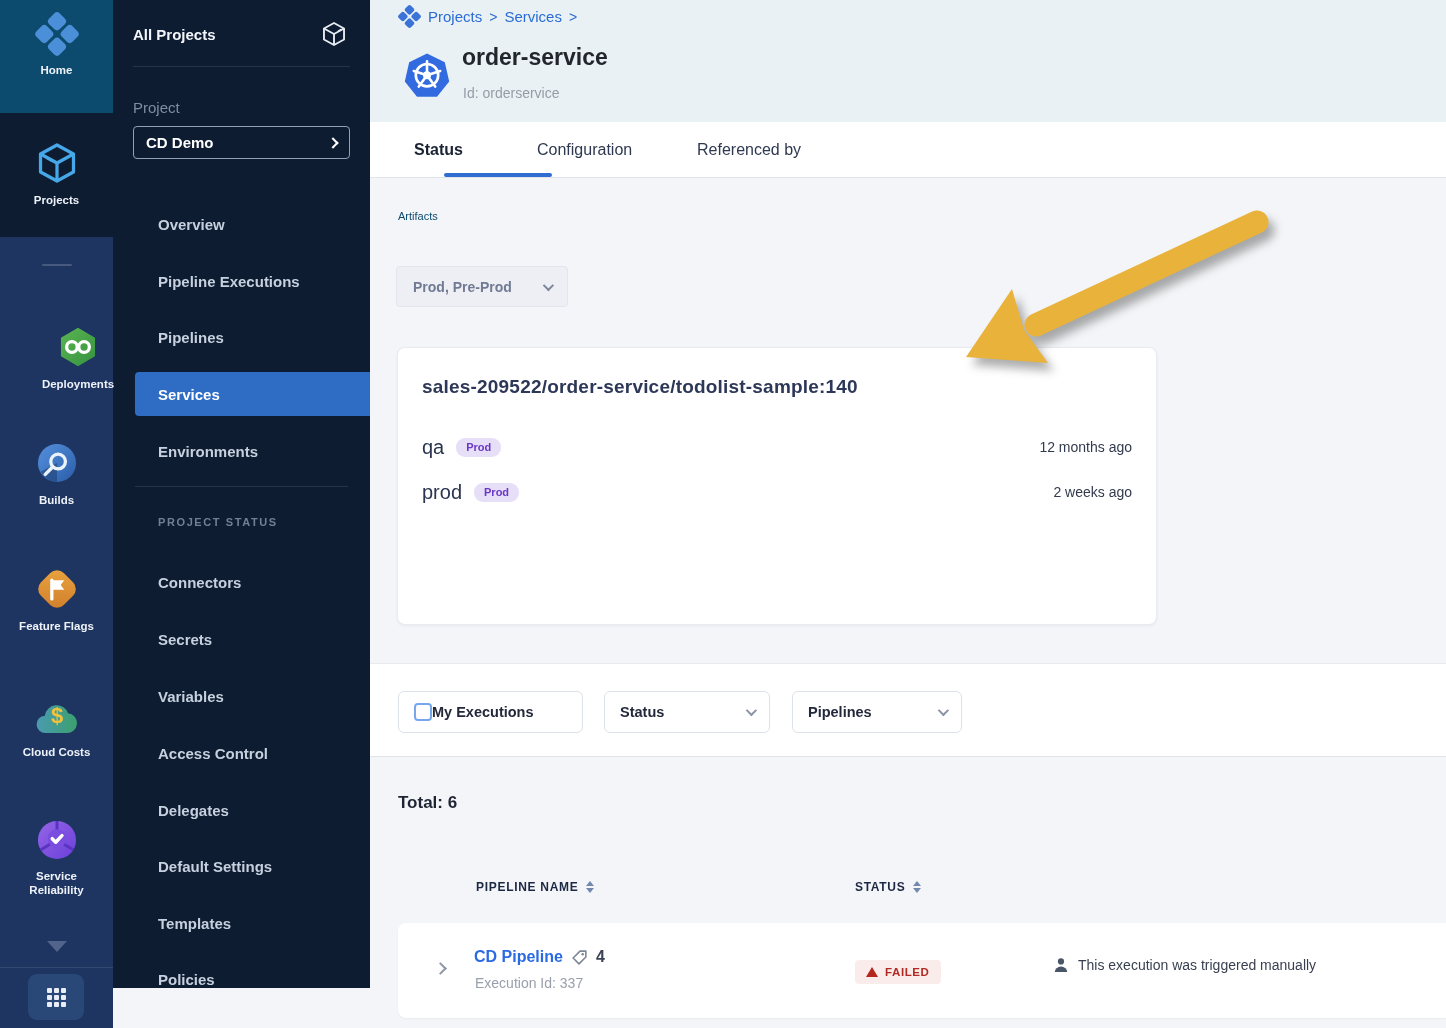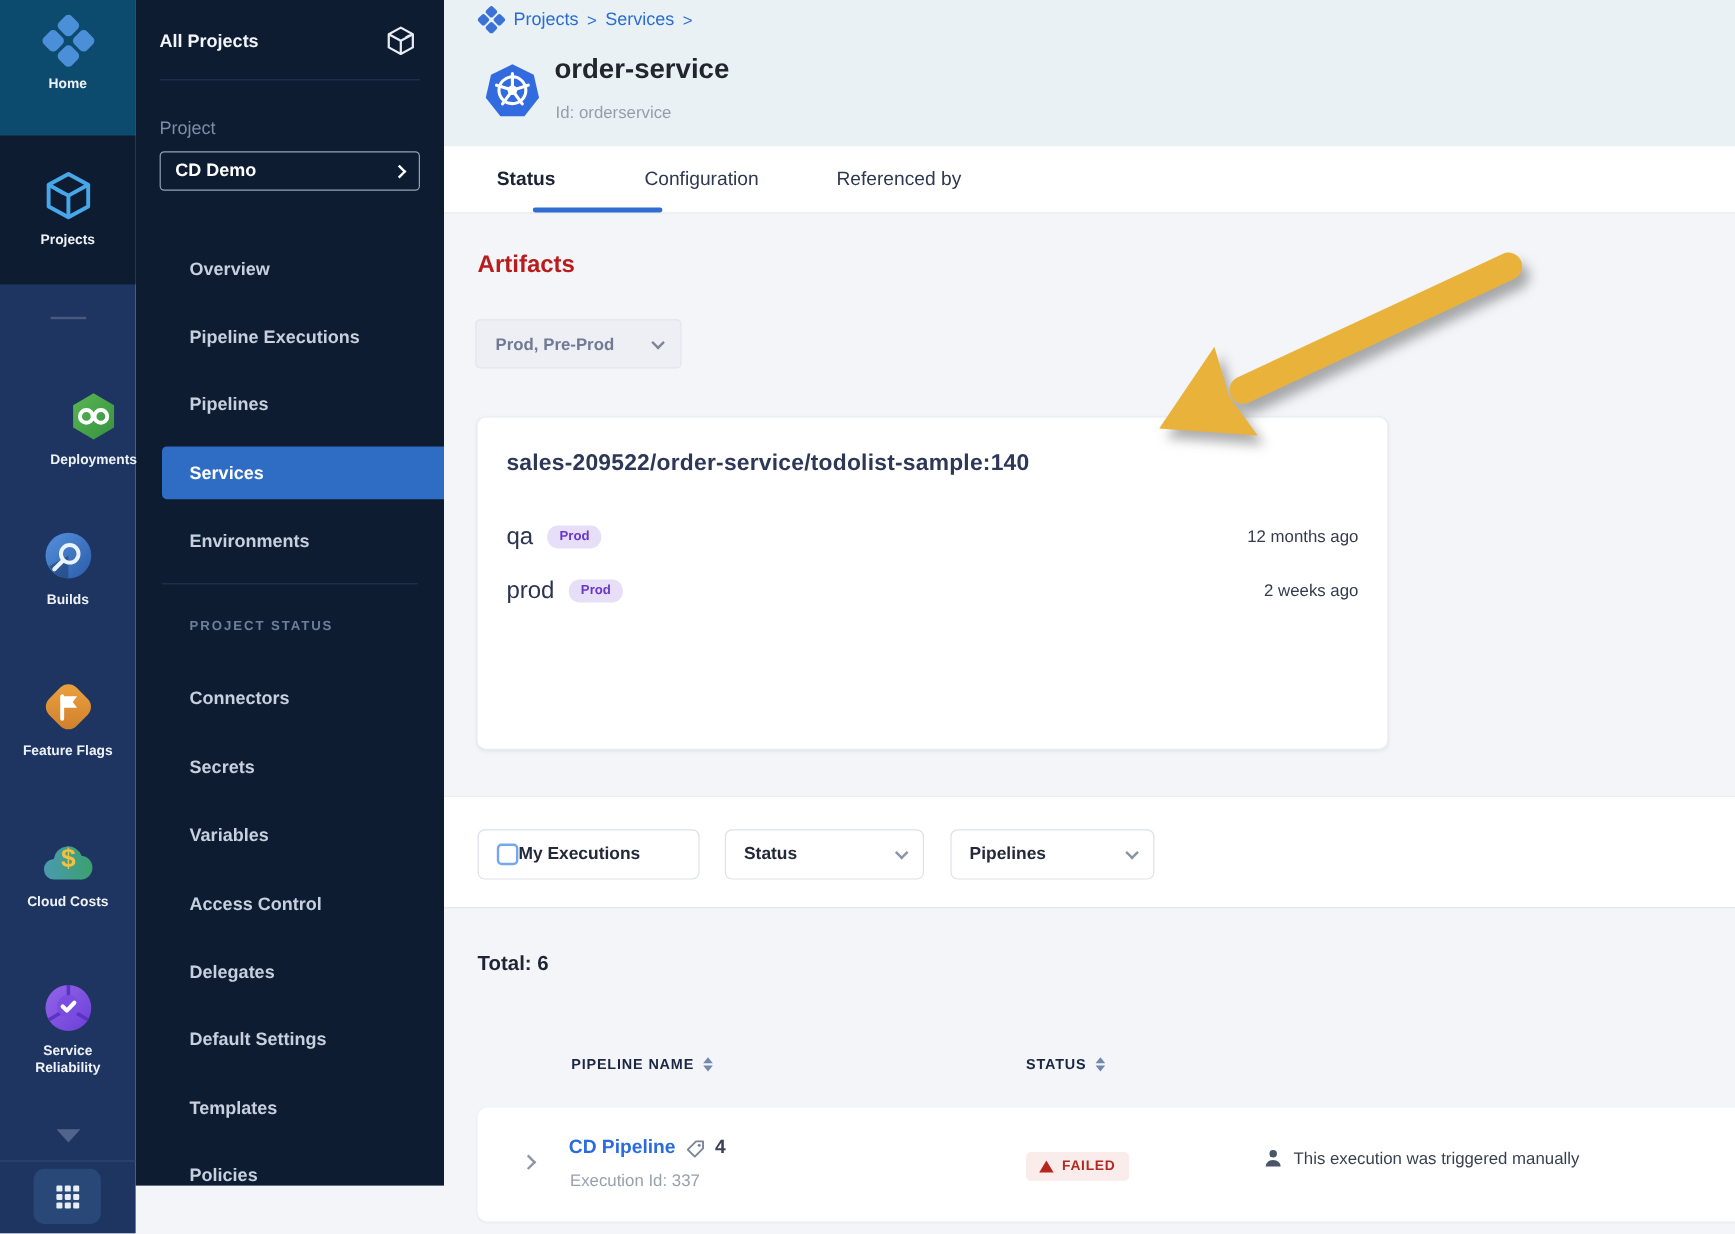--- a/index.html
+++ b/index.html
@@ -41,21 +41,21 @@
   .crumb-sep { color:#2b6cd4; font-size:14px; }
   .svc-icon { position:absolute; left:33px; top:52px; }
   .page-title { position:absolute; left:92px; top:44px; font-size:23px; font-weight:700; color:#23252d; }
   .page-id { position:absolute; left:93px; top:85px; font-size:14px; color:#989fa6; color:#979ca6; }
 
   .band-tabs { position:absolute; top:122px; left:0; width:100%; height:56px; background:#ffffff; border-bottom:1px solid #e1e5eb; }
   .tab { position:absolute; top:0; height:55px; display:flex; align-items:center; font-size:16px; color:#2e3850; font-weight:500; cursor:pointer; }
   .tab.active { color:#1a2233; font-weight:700; }
   .tab-underline { position:absolute; top:51px; left:30px; width:108px; height:4px; background:#2f6dd0; border-radius:2px; }
 
-  .artifacts-title { position:absolute; left:28px; top:210px; font-size:20px; font-weight:700; color:#b91c1c; }
+  .artifacts-title { position:absolute; left:28px; top:210px; font-size:11px; font-weight:400; color:#0c4a6e; }
   .env-dropdown { position:absolute; left:26px; top:266px; width:172px; height:41px; background:#edeff5; border:1px solid #e2e5ee; border-radius:4px; display:flex; align-items:center; justify-content:space-between; padding:0 16px; cursor:pointer; }
   .env-dropdown-text { color:#707a92; font-size:14px; font-weight:600; }
 
   .artifact-card { position:absolute; left:27px; top:347px; width:760px; height:278px; background:#ffffff; border:1px solid #e8ebf1; border-radius:8px; box-shadow:0 1px 3px rgba(30,40,60,.06); }
   .artifact-title { position:absolute; left:24px; top:28px; font-size:19px; font-weight:700; color:#2d3757; letter-spacing:.2px; }
   .env-row { position:absolute; left:24px; right:24px; height:26px; display:flex; align-items:center; }
   .env-row.r0 { top:86px; } .env-row.r1 { top:131px; }
   .env-name { font-size:20px; color:#2c3550; }
   .prod-pill { margin-left:12px; background:#e7def8; color:#6938c8; font-size:11px; font-weight:700; padding:3px 10px 4px; border-radius:9px; }
   .env-time { margin-left:auto; font-size:14px; color:#323a4e; }

